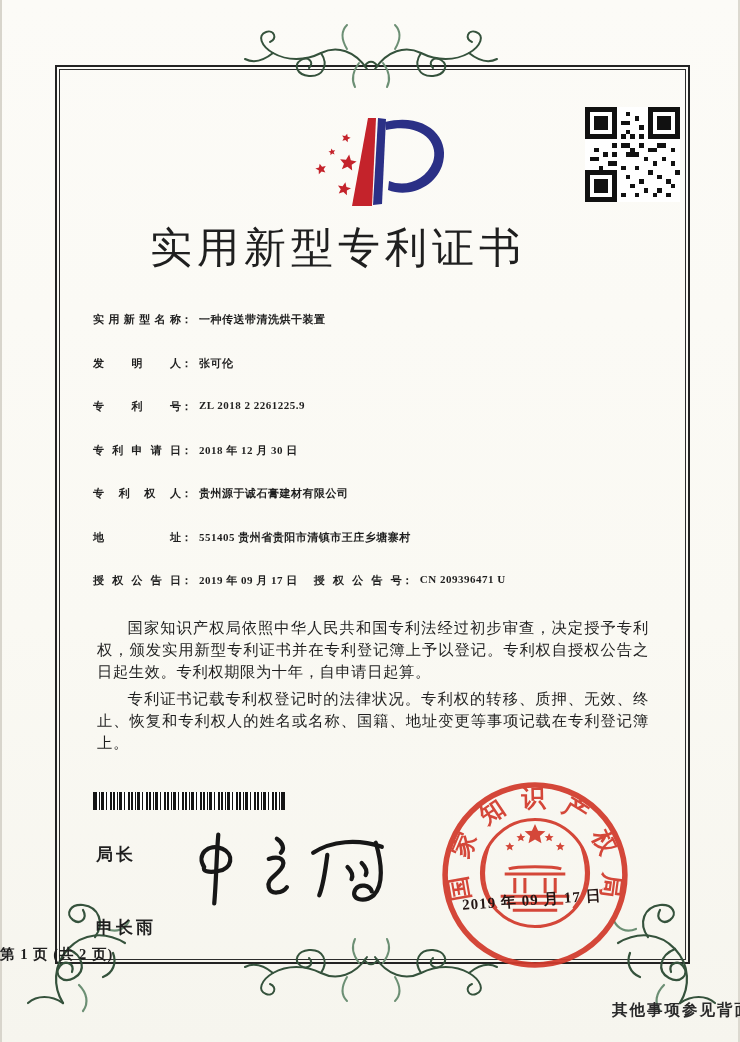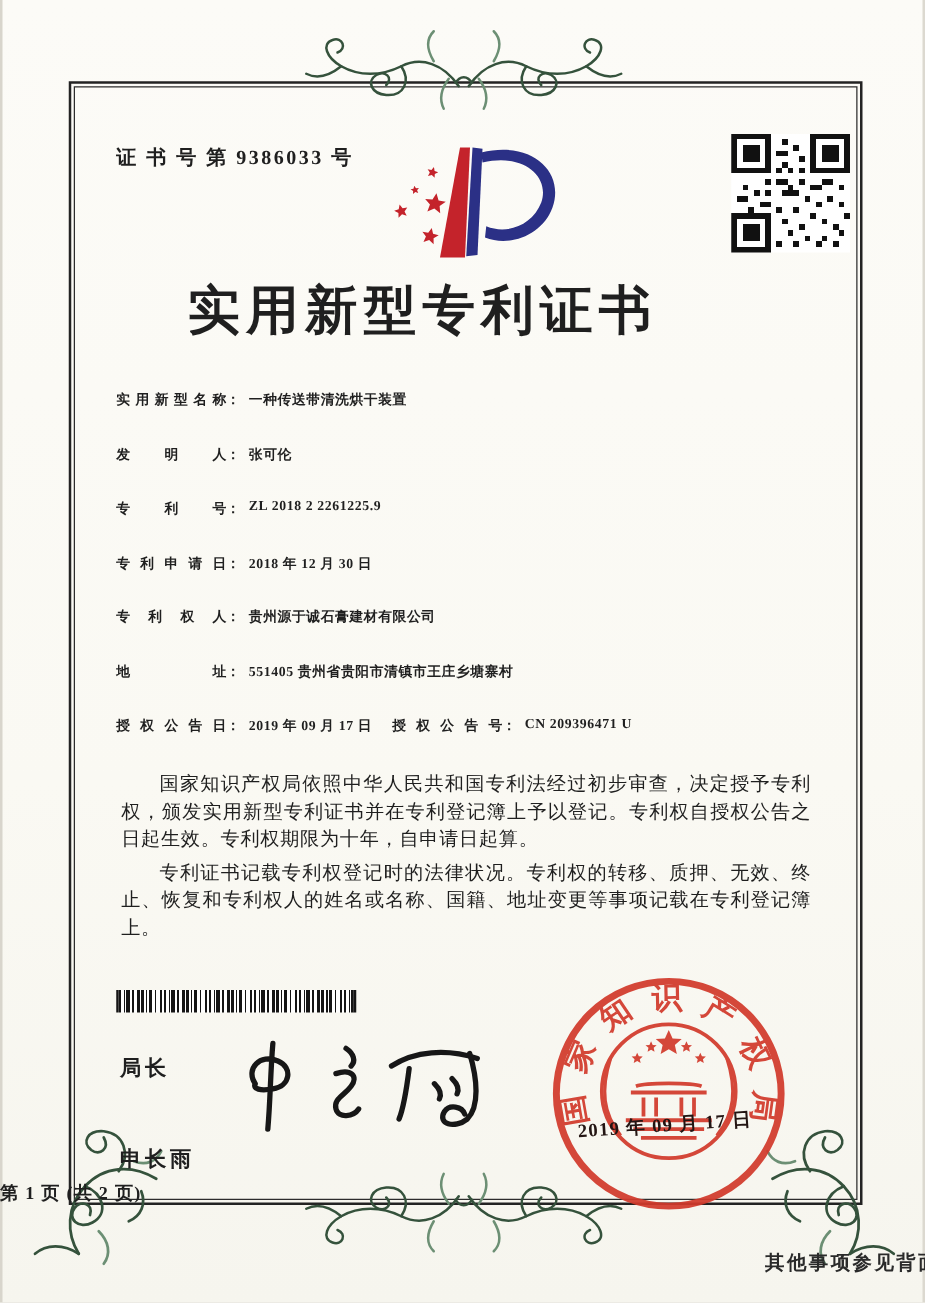--- a/index.html
+++ b/index.html
@@ -26,21 +26,21 @@
 
   .cert-no{
     position:absolute;left:93px;top:116px;
     font-size:16px;font-weight:600;letter-spacing:2px;
   }
   .logo{position:absolute;left:288px;top:108px;width:170px;height:110px;}
   .qr{position:absolute;left:585px;top:107px;width:95px;height:95px;}
 
   .title{
     position:absolute;left:0;top:220px;width:676px;
-    text-align:center;font-size:42px;font-weight:700;letter-spacing:5px;
+    text-align:center;font-size:42px;font-weight:400;letter-spacing:5px;
   }
 
   .fields{position:absolute;left:93px;top:312px;width:560px;}
   .frow{display:flex;align-items:flex-start;height:43.5px;font-size:11px;}
   .flabel{
     display:inline-block;width:88px;font-weight:700;
     text-align:justify;text-align-last:justify;white-space:nowrap;
   }
   .fcolon{font-weight:700;}
   .fvalue{font-weight:600;margin-left:7px;letter-spacing:.5px;white-space:nowrap;}
@@ -113,21 +113,20 @@
       </g>
     </defs>
     <use href="#ornament" transform="translate(371,63)"></use>
     <use href="#ornament" transform="translate(371,963) scale(1,-1)"></use>
     <use href="#flourish" transform="translate(682,957)"></use>
     <use href="#flourish" transform="translate(61,957) scale(-1,1)"></use>
   </svg>
 
   <div class="content">
 
-    <div class="cert-no">证 书 号 第 9386033 号</div>
 
     <svg class="logo" viewBox="0 0 170 110">
       <defs>
         <path id="star" d="M0,-10 L2.9,-3.6 L9.8,-3.2 L4.6,1.4 L6.1,8.2 L0,4.6 L-6.1,8.2 L-4.6,1.4 L-9.8,-3.2 L-2.9,-3.6 Z"></path>
       </defs>
       <path d="M97,14 C138,4 164,30 154,58 C146,80 120,90 100,82 L101,73 C118,80 138,72 145,54 C152,34 132,14 98,22 Z" fill="#2b3086"></path>
       <path d="M90,10 L98,11 L94,96 L85,97 Z" fill="#2b3086"></path>
       <path d="M80,10 L88,10 L84,98 L64,98 Z" fill="#c4232b"></path>
       <g fill="#c4232b">
         <use href="#star" transform="translate(58,30) scale(0.45) rotate(15)"></use>

